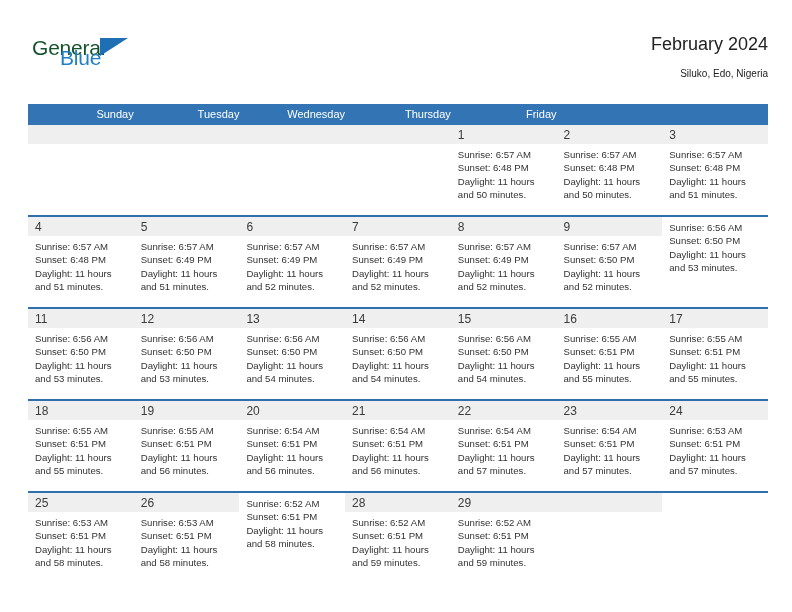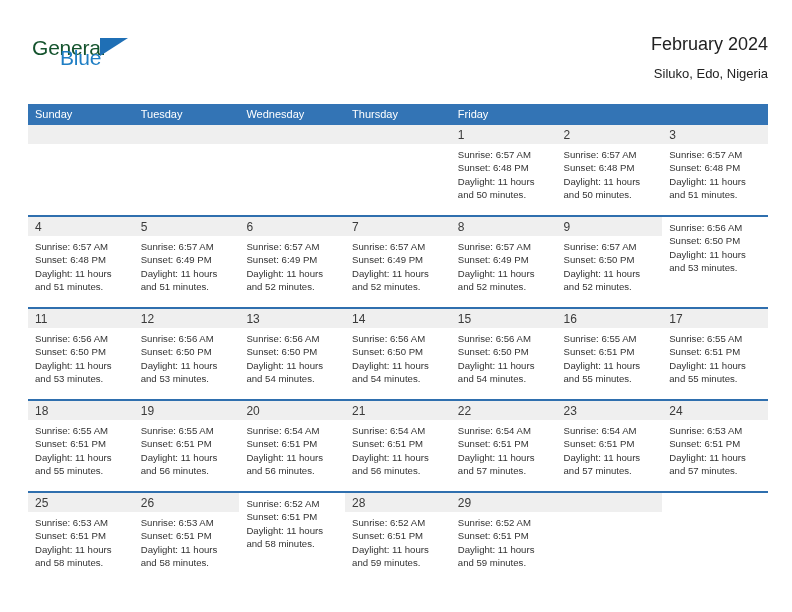--- a/index.html
+++ b/index.html
@@ -69,21 +69,21 @@
     top: 0;
     text-align: right;
   }
   .cal-title {
     font-size: 18px;
     color: #222222;
     line-height: 32px;
     white-space: nowrap;
   }
   .cal-subtitle {
-    font-size: 13px;
+    font-size: 10px;
     color: #222222;
     line-height: 20px;
     margin-top: 4px;
     white-space: nowrap;
   }
 
   
   .calendar {
     position: absolute;
     left: 28px;
@@ -97,20 +97,21 @@
     height: 21px;
   }
   .weekday {
     width: 105.71px;
     box-sizing: border-box;
     padding-left: 7px;
     color: #ffffff;
     font-size: 11px;
     line-height: 21px;
     white-space: nowrap;
+    text-align: right;
   }
 
   .week-row {
     display: flex;
     height: 90px;
     border-top: 2px solid #2f6fae;
   }
   .week-row.first {
     border-top: none;
   }

